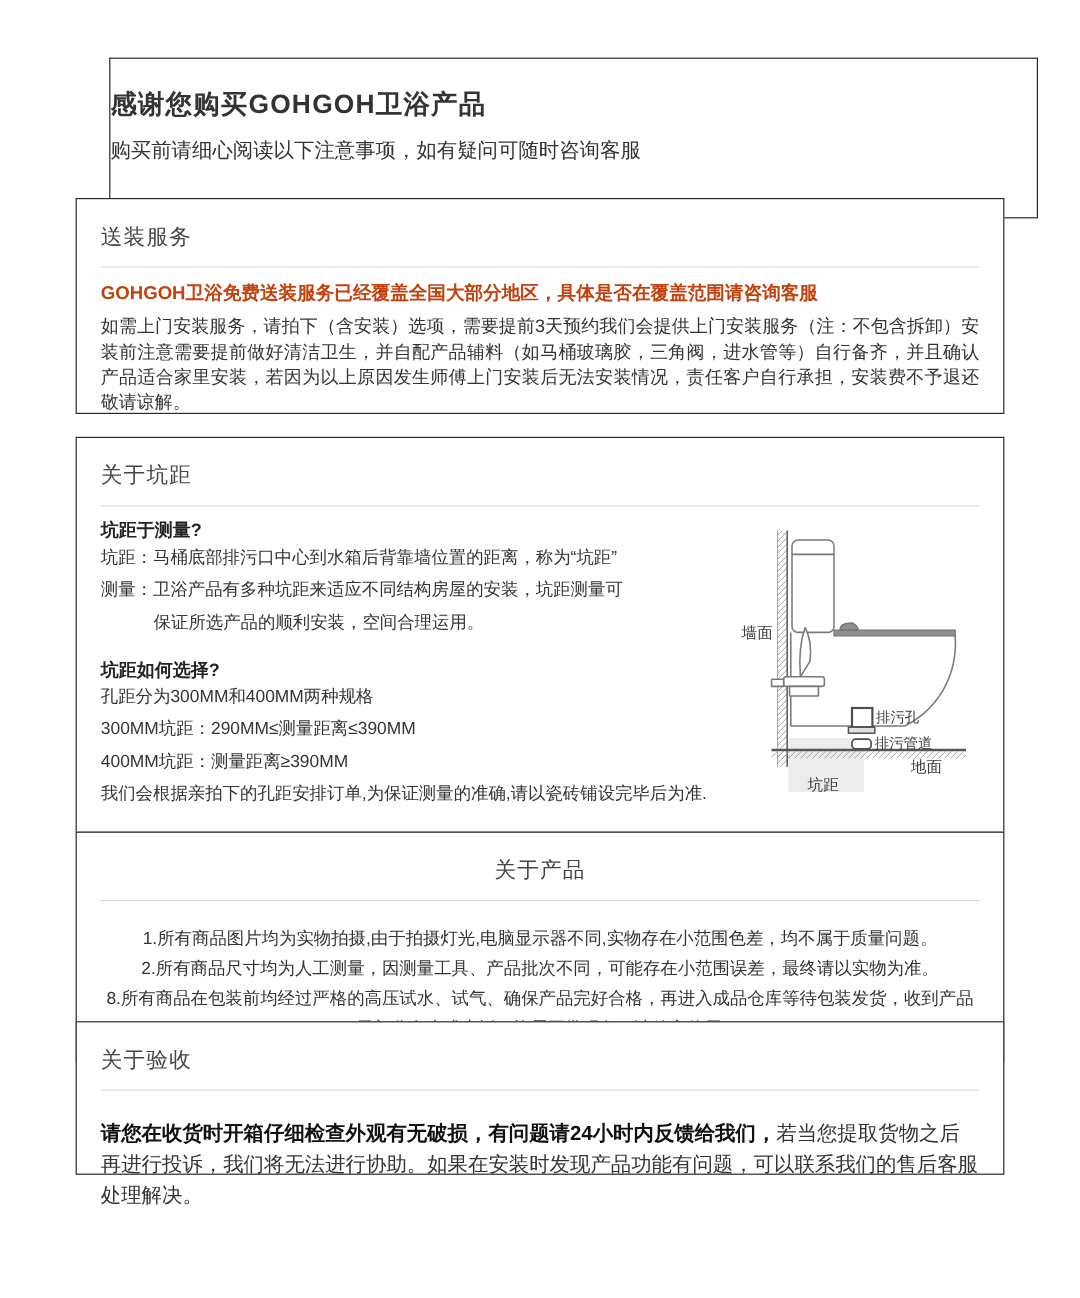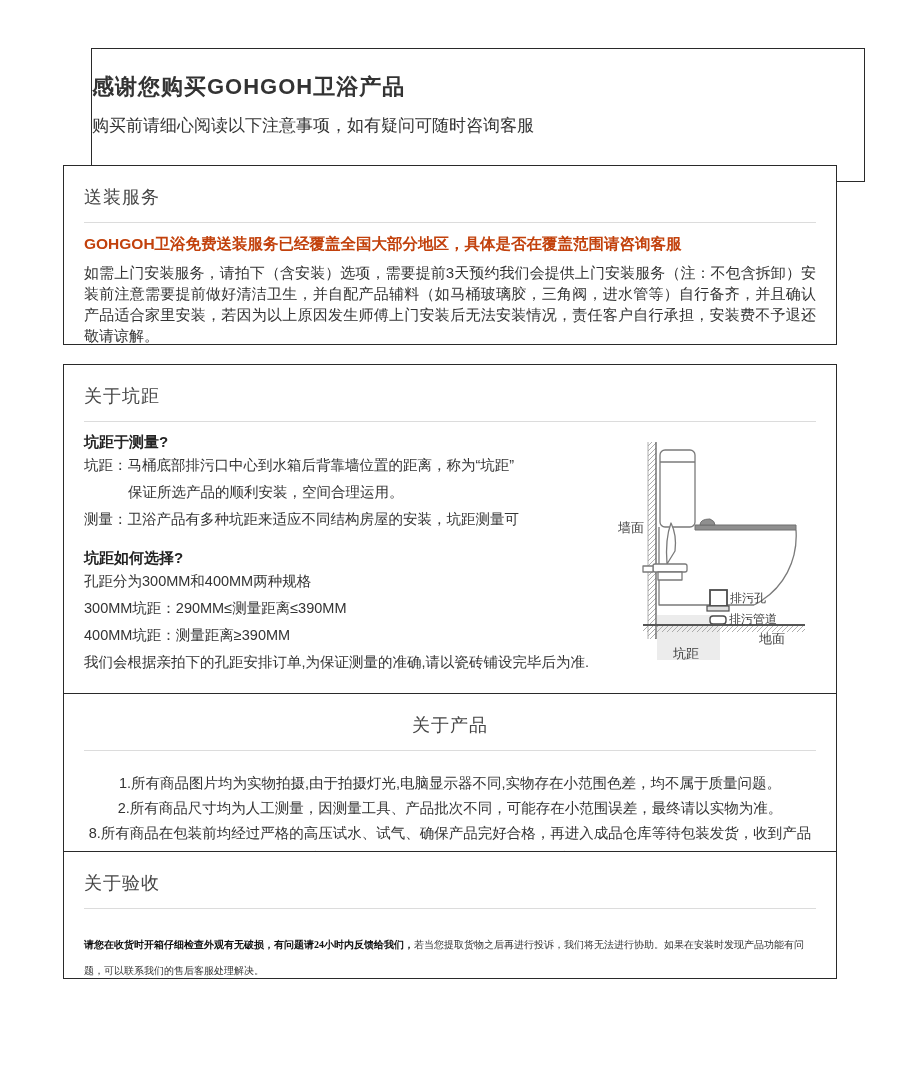--- a/index.html
+++ b/index.html
@@ -25,21 +25,21 @@
   .pit-line{font-size:14.5px;line-height:27px;color:#333;}
   .pit-indent{padding-left:44px;}
   .diagram{position:absolute;left:551px;top:74px;width:195px;height:225px;}
   .diagram text{font-family:"Liberation Sans","DejaVu Sans",sans-serif;fill:#3c3c3c;}
   
   #box4{top:693px;height:192px;text-align:center;}
   .prod-list{margin-top:20px;}
   .prod-item{font-size:14.5px;line-height:25px;color:#333;padding-left:13px;text-indent:-13px;}
   
   #box5{top:851px;height:128px;}
-  .accept-par{margin-top:23px;font-size:10px;line-height:26px;color:#333;font-family:Liberation Serif, serif;}
+  .accept-par{margin-top:23px;font-size:17px;line-height:26px;color:#333;}
   .accept-par b{color:#111;}
 </style>
 </head>
 <body>
 
 <div id="page">
 
   <div class="box" id="box1">
     <div class="main-title">感谢您购买GOHGOH卫浴产品</div>
     <div class="sub-title">购买前请细心阅读以下注意事项，如有疑问可随时咨询客服</div>
@@ -54,22 +54,22 @@
     </div>
   </div>
 
   <div class="box" id="box3">
     <div class="inner">
       <h2 class="sec-head">关于坑距</h2>
       <hr class="divider">
       <div class="pit-col">
         <div class="pit-q">坑距于测量?</div>
         <div class="pit-line">坑距：马桶底部排污口中心到水箱后背靠墙位置的距离，称为“坑距”</div>
+        <div class="pit-line">测量：卫浴产品有多种坑距来适应不同结构房屋的安装，坑距测量可</div>
         <div class="pit-line pit-indent">保证所选产品的顺利安装，空间合理运用。</div>
-        <div class="pit-line">测量：卫浴产品有多种坑距来适应不同结构房屋的安装，坑距测量可</div>
         <div class="pit-q pit-q2">坑距如何选择?</div>
         <div class="pit-line">孔距分为300MM和400MM两种规格</div>
         <div class="pit-line">300MM坑距：290MM≤测量距离≤390MM</div>
         <div class="pit-line">400MM坑距：测量距离≥390MM</div>
         <div class="pit-line">我们会根据亲拍下的孔距安排订单,为保证测量的准确,请以瓷砖铺设完毕后为准.</div>
       </div>
     </div>
 
     <svg class="diagram" viewBox="0 0 195 225" width="195" height="225">
       <defs>

